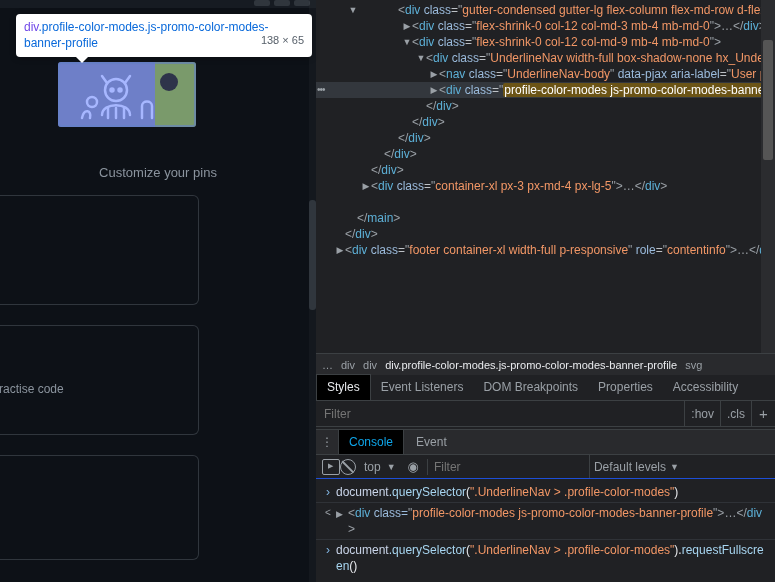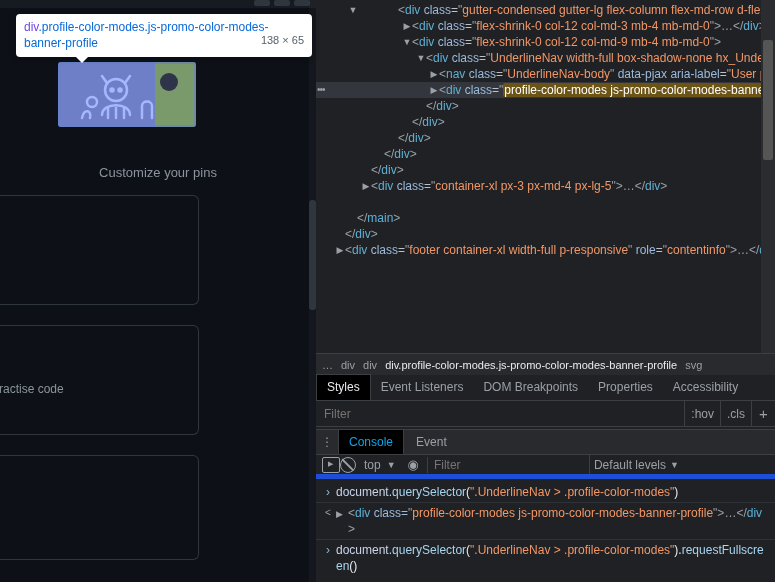--- a/index.html
+++ b/index.html
@@ -52,21 +52,21 @@
 .filter-row { position:absolute; top:401px; left:0; right:0; height:26px; background:#202124; display:flex; align-items:center; border-bottom:1px solid #3c4043; font-family:"Segoe UI",Arial,sans-serif;}
 .filter-row input{flex:1; background:transparent; border:none; color:#9aa0a6; padding:0 8px; font-size:12px; outline:none;}
 .filter-row .hov{color:#9aa0a6; font-size:12px; padding:0 6px; border-left:1px solid #3c4043; height:100%; display:flex; align-items:center;}
 .filter-row .plus{width:24px; text-align:center; color:#9aa0a6; border-left:1px solid #3c4043; height:100%; display:flex; align-items:center; justify-content:center; font-size:15px;}
 
 .console-bar { position:absolute; top:429px; left:0; right:0; height:26px; background:#292a2d; display:flex; align-items:center; border-top:1px solid #3c4043; border-bottom:1px solid #3c4043; font-family:"Segoe UI",Arial,sans-serif;}
 .console-bar .dots{width:22px; text-align:center; color:#9aa0a6;}
 .console-bar .con-tab{background:#000; color:#0ea5e9; padding:5px 10px; font-size:12px; border-right:1px solid #3c4043; border-left:1px solid #3c4043;}
 .console-bar .search{color:#9aa0a6; padding:0 12px; font-size:12px;}
 
-.console-tools { position:absolute; top:455px; left:0; right:0; height:24px; background:#202124; display:flex; align-items:center; border-bottom:5px solid #1d4ed8; font-family:"Segoe UI",Arial,sans-serif; padding-left:6px;}
+.console-tools { position:absolute; top:455px; left:0; right:0; height:24px; background:#202124; display:flex; align-items:center; border-bottom:1px solid #1d4ed8; font-family:"Segoe UI",Arial,sans-serif; padding-left:6px;}
 .ct-ico{width:18px; height:16px; border:1px solid #9aa0a6; border-radius:2px; position:relative;}
 .ct-ico::after{content:"▶"; position:absolute; font-size:7px; color:#9aa0a6; left:5px; top:2px;}
 .ct-ban{width:16px; height:16px; border:1.5px solid #9aa0a6; border-radius:50%; position:relative;}
 .ct-ban::after{content:""; position:absolute; width:16px; height:1.5px; background:#9aa0a6; transform:rotate(45deg); top:6px; left:-1px;}
 .ct-ctx{color:#9aa0a6; font-size:12px; padding:0 6px 0 8px; flex:0 0 auto;}
 .ct-dd{color:#9aa0a6; font-size:9px; padding-right:6px;}
 .ct-eye{color:#9aa0a6; font-size:13px; padding:0 6px;}
 .ct-sep{width:1px; height:16px; background:#3c4043; margin:0 2px;}
 .ct-filter{flex:0 0 80px; background:transparent; border:none; color:#9aa0a6; font-size:12px; outline:none; padding-left:4px;}
 .ct-levels{color:#9aa0a6; font-size:12px; padding:0 4px; display:flex; align-items:center; gap:4px; border-left:1px solid #3c4043; height:100%;}

